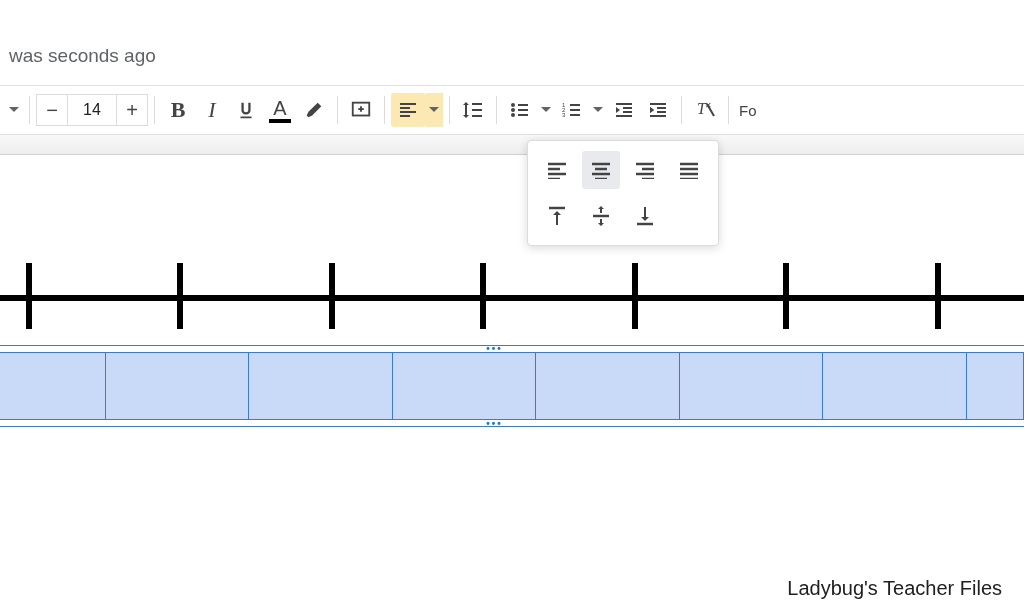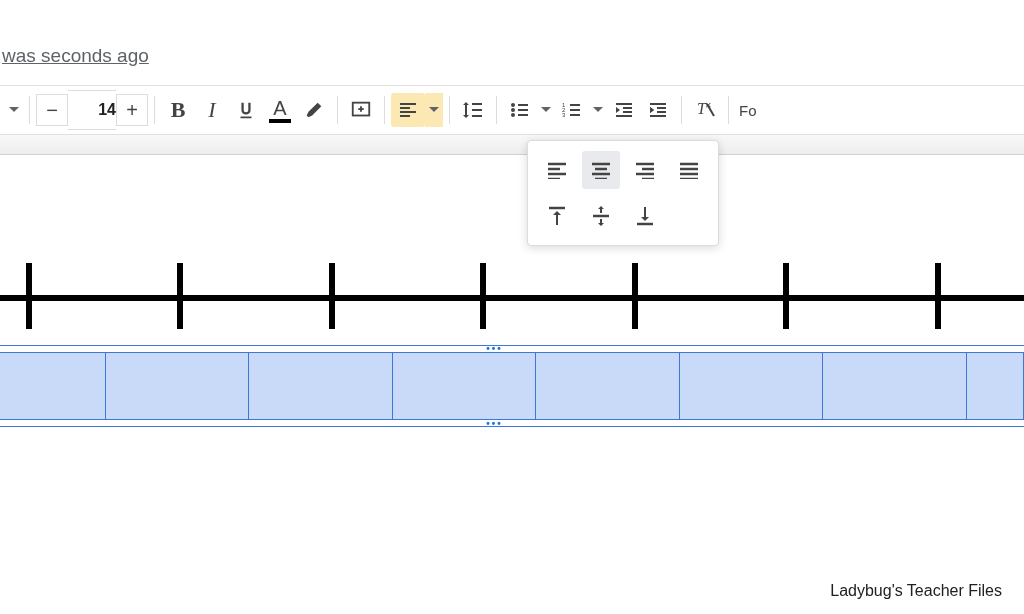--- a/index.html
+++ b/index.html
@@ -14,22 +14,21 @@
       height: 614px;
       overflow: hidden;
       position: relative;
     }
     .save-status {
       position: absolute;
       top: 45px;
       left: 0;
       font-size: 19px;
       color: #5f6368;
-      text-decoration: underline;
-      padding-left: 2px;
+      padding-left: 9px;
     }
     .toolbar-container {
       position: absolute;
       top: 85px;
       left: 0;
       right: 0;
       height: 50px;
       border-top: 1px solid #e0e0e0;
       border-bottom: 1px solid #e0e0e0;
       background: #fff;
@@ -84,28 +83,27 @@
       background: #fff;
       cursor: pointer;
       font-size: 20px;
       color: #444;
       display: flex;
       align-items: center;
       justify-content: center;
     }
     .font-size-input {
       width: 48px;
-      height: 40px;
+      height: 32px;
       border: 1px solid #dadce0;
       border-left: none;
       border-right: none;
-      text-align: right;
+      text-align: center;
       font-size: 16px;
       color: #202124;
-      font-weight: bold;
     }
     .bold-btn { font-weight: bold; font-size: 22px; font-family: Georgia, serif; }
     .italic-btn { font-style: italic; font-size: 22px; font-family: Georgia, serif; }
     .text-color-wrapper {
       position: relative;
       display: flex;
       align-items: center;
       justify-content: center;
       width: 34px;
       height: 34px;
@@ -212,21 +210,21 @@
       transform: translateX(-50%);
       color: #1a73e8;
       font-size: 10px;
       letter-spacing: 2px;
       font-weight: bold;
     }
     .watermark {
       position: absolute;
       bottom: 14px;
       right: 22px;
-      font-size: 16px;
+      font-size: 20px;
       color: #202124;
     }
     svg { display: block; }
   </style>
 </head>
 <body>
 
 <div class="save-status">was seconds ago</div>
 
 <div class="toolbar-container">

